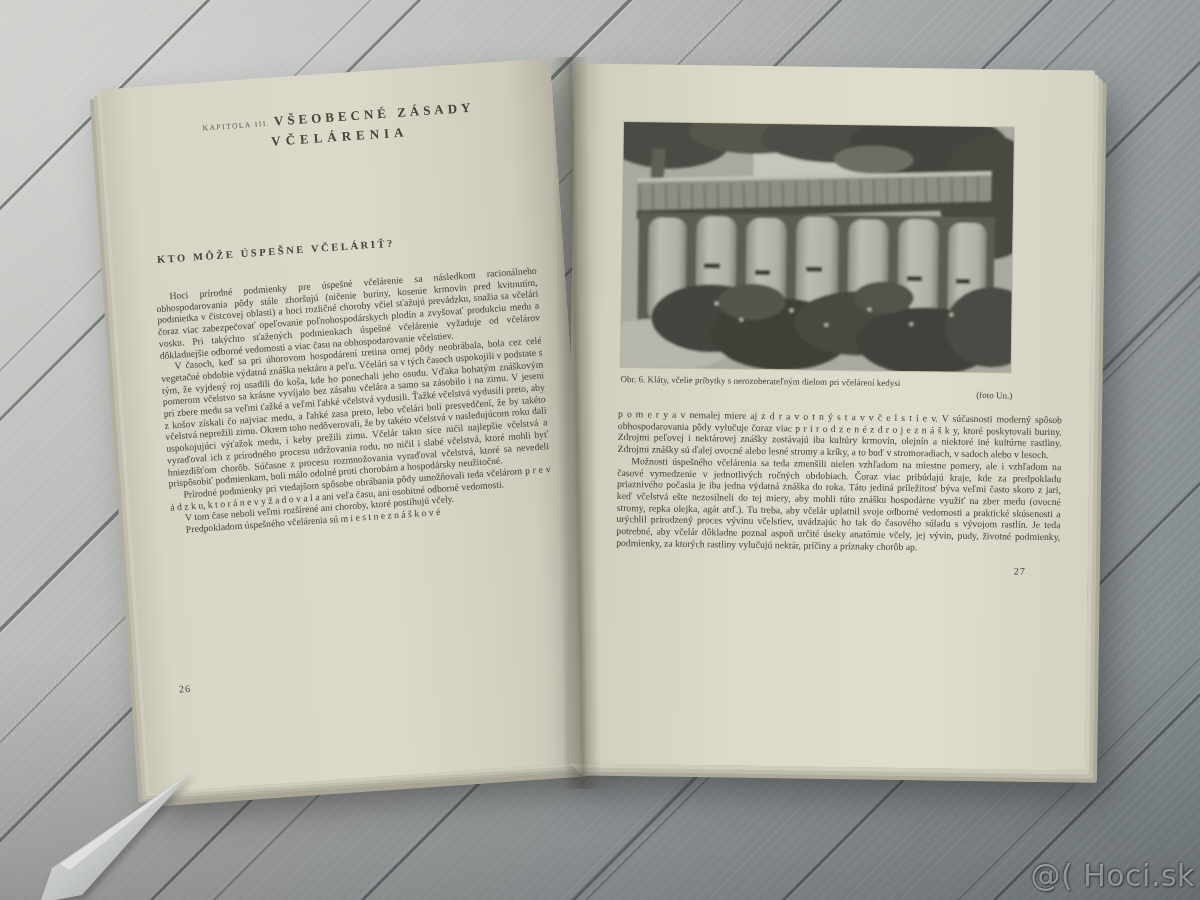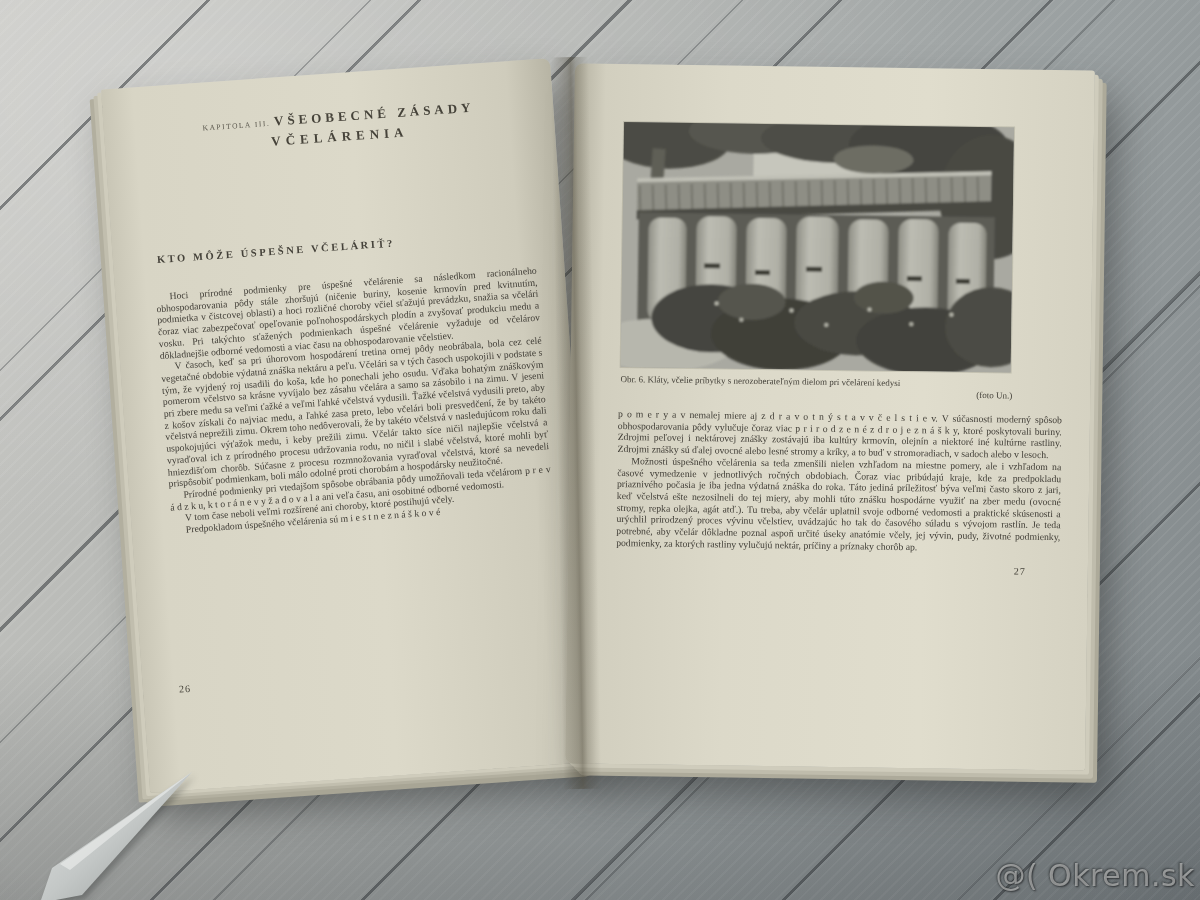--- a/index.html
+++ b/index.html
@@ -191,14 +191,14 @@
       <linearGradient id="pgrad" x1="0" y1="0" x2="1" y2="1">
         <stop offset="0" stop-color="#e4e6e5"></stop>
         <stop offset="0.5" stop-color="#c3c7c6"></stop>
         <stop offset="1" stop-color="#8f9493"></stop>
       </linearGradient>
     </defs>
     <polygon points="152,4 12,100 0,135 42,127" fill="url(#pgrad)"></polygon>
     <polygon points="152,4 20,96 30,102" fill="#eef0ef" opacity="0.6"></polygon>
   </svg>
 
-  <div class="watermark">@( Okrem.sk</div>
+  <div class="watermark">@( Hoci.sk</div>
 </div>
 
 </body></html>

